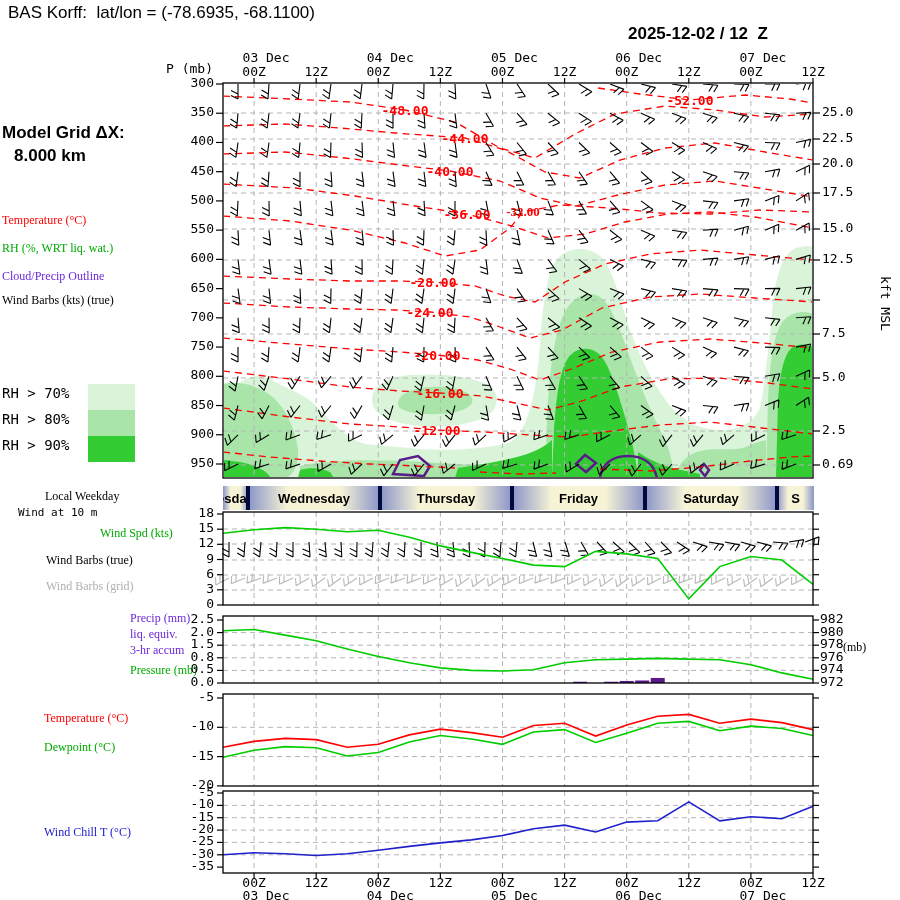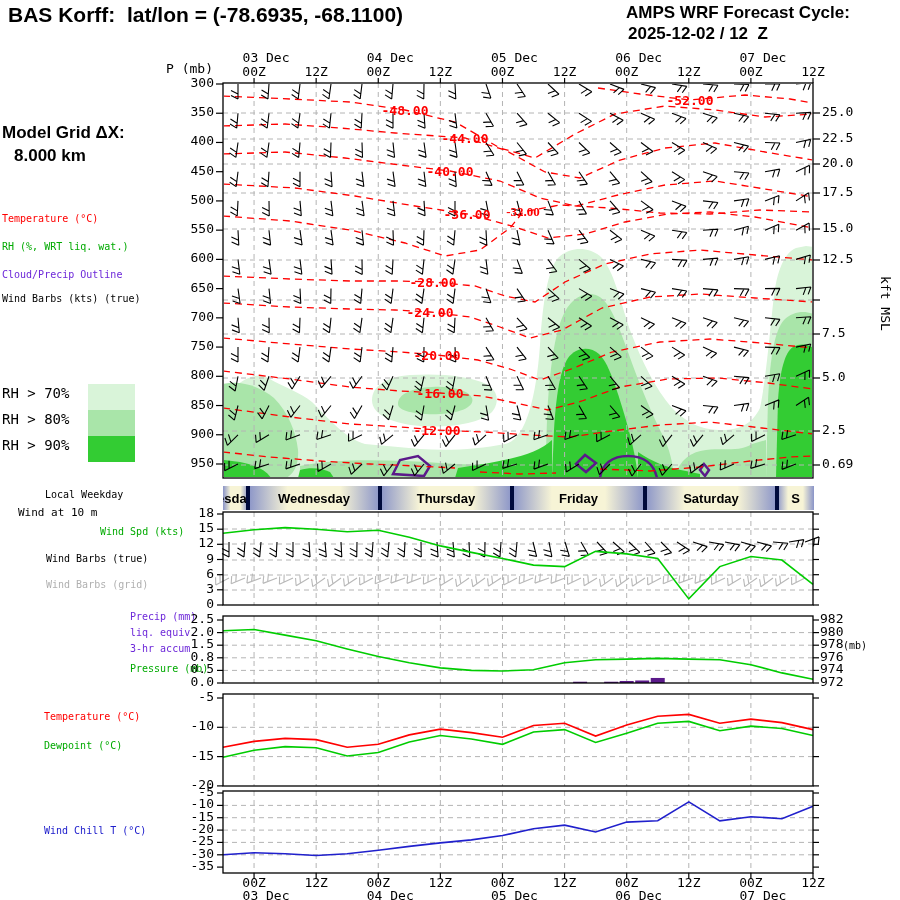--- a/index.html
+++ b/index.html
@@ -1,21 +1,21 @@
 <!DOCTYPE html>
 <html><head>
 <meta charset="utf-8">
 <style>
   html,body{margin:0;padding:0;background:#fff;}
   #stage{position:relative;width:900px;height:900px;background:#fff;overflow:hidden;
          font-family:"DejaVu Sans Mono",monospace;}
   .lbl{position:absolute;white-space:pre;color:#000;font-size:13px;line-height:1.05;}
-  .f14{font-size:10px;} .f12{font-size:11px;} .f13{font-size:13px;}
+  .f14{font-size:12px;font-family:Liberation Serif, serif;} .f12{font-size:11px;} .f13{font-size:13px;}
   .sans{font-family:"Liberation Sans",sans-serif;}
-  .title{font-size:21px;font-weight:bold;}
+  .title{font-size:17px;font-weight:normal;}
   .h2{font-size:17px;font-weight:bold;}
   .red{color:#ff0000;} .grn{color:#00aa00;} .pur{color:#6d28d9;}
   .blu{color:#2020cc;} .gry{color:#b0b0b0;}
   .cx{transform:translateX(-50%);} .ra{text-align:right;}
   .vert{writing-mode:vertical-rl;}
   svg{position:absolute;left:0;top:0;}
   #daybar{position:absolute;left:223px;top:486px;width:591px;height:24px;}
   .dayseg{position:absolute;top:0;height:100%;overflow:hidden;display:flex;align-items:center;
           justify-content:center;font-family:"Liberation Sans",sans-serif;font-weight:bold;
           font-size:13px;color:#000;
@@ -611,21 +611,20 @@
         <line stroke="#000" stroke-width="1.2" x1="217" y1="842.4" x2="223" y2="842.4"></line>
         <line stroke="#000" stroke-width="1.2" x1="813" y1="842.4" x2="819" y2="842.4"></line>
         <line stroke="#000" stroke-width="1.2" x1="217" y1="854.8" x2="223" y2="854.8"></line>
         <line stroke="#000" stroke-width="1.2" x1="813" y1="854.8" x2="819" y2="854.8"></line>
         <line stroke="#000" stroke-width="1.2" x1="217" y1="867.1" x2="223" y2="867.1"></line>
         <line stroke="#000" stroke-width="1.2" x1="813" y1="867.1" x2="819" y2="867.1"></line>
       </g>
     </svg>
 
 <div class="lbl sans title" style="left:8px;top:4px;">BAS Korff:  lat/lon = (-78.6935, -68.1100)</div>
-<div class="lbl sans h2" style="left:626px;top:4px;">AMPS WRF Forecast Cycle:</div>
 <div class="lbl sans h2" style="left:628px;top:25px;">2025-12-02 / 12  Z</div>
 
 <div class="lbl" style="left:166px;top:62px;">P (mb)</div>
 <div class="lbl vert f13" style="left:878px;top:276px;">kft MSL</div>
 
 <div class="lbl sans h2" style="left:2px;top:124px;">Model Grid ΔX:</div>
 <div class="lbl sans h2" style="left:14px;top:147px;">8.000 km</div>
 <div class="lbl f14 red" style="left:2px;top:214px;">Temperature (°C)</div>
 <div class="lbl f14 grn" style="left:2px;top:242px;">RH (%, WRT liq. wat.)</div>
 <div class="lbl f14 pur" style="left:2px;top:270px;">Cloud/Precip Outline</div>

